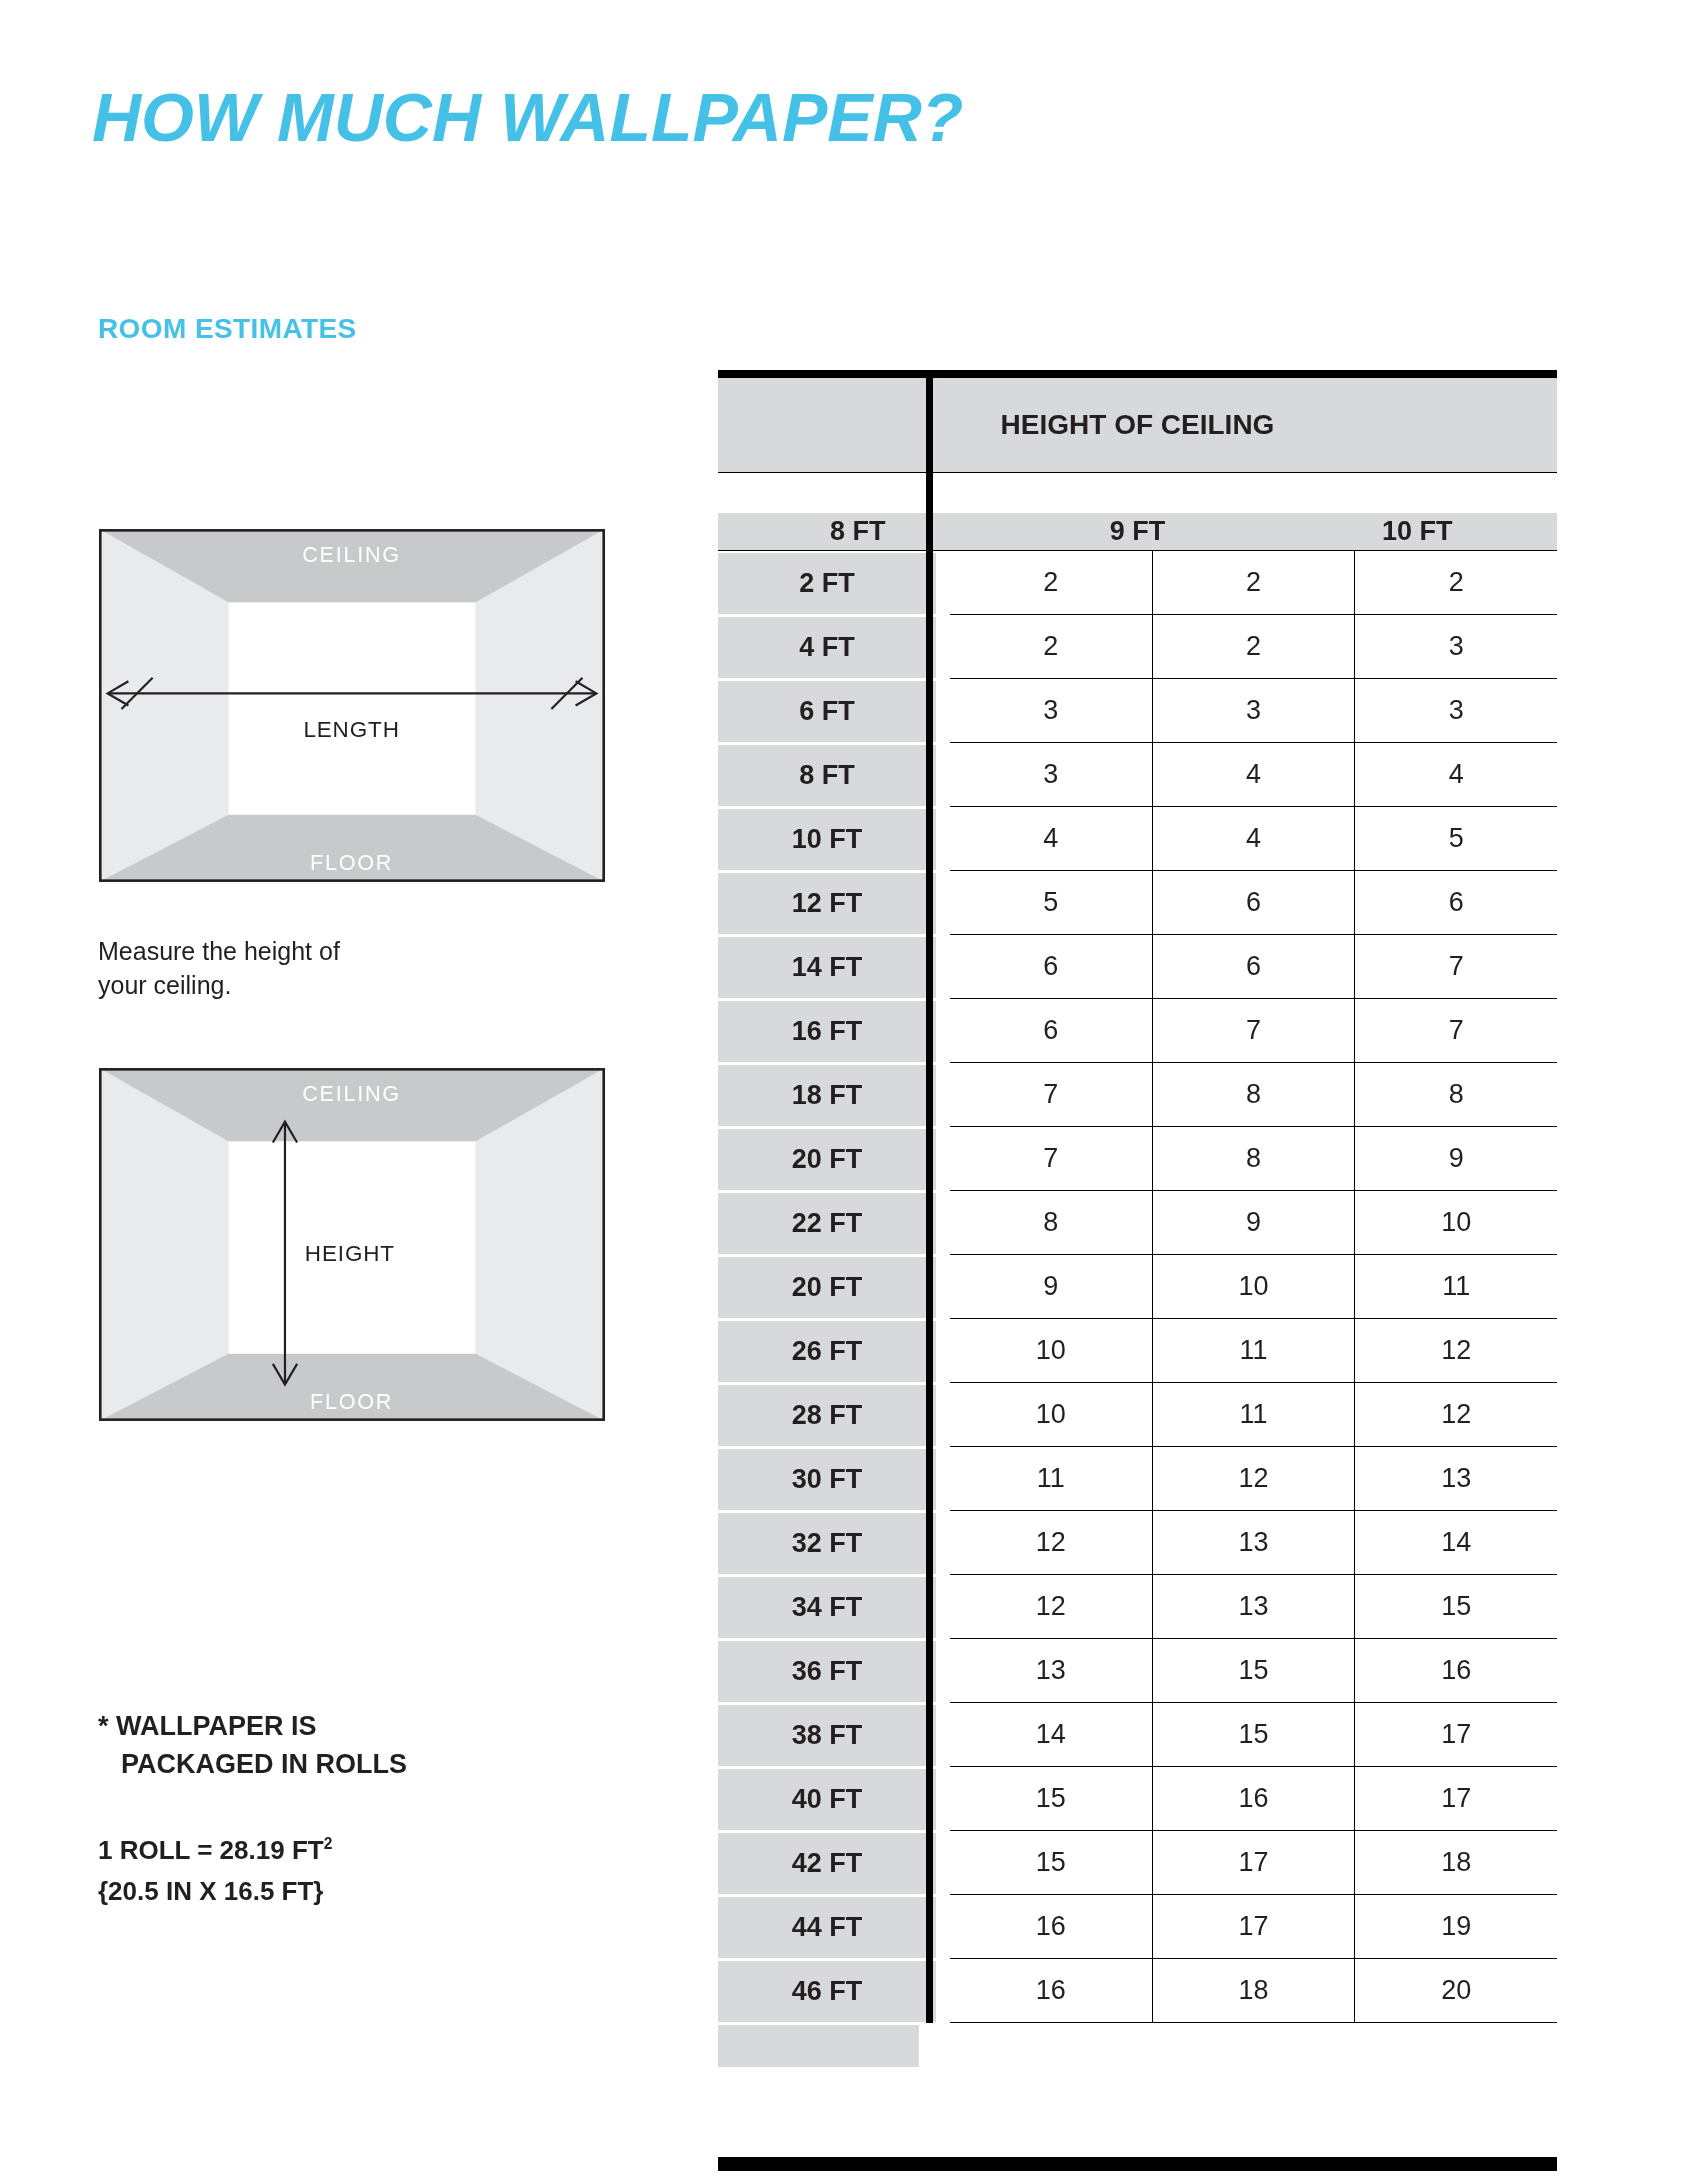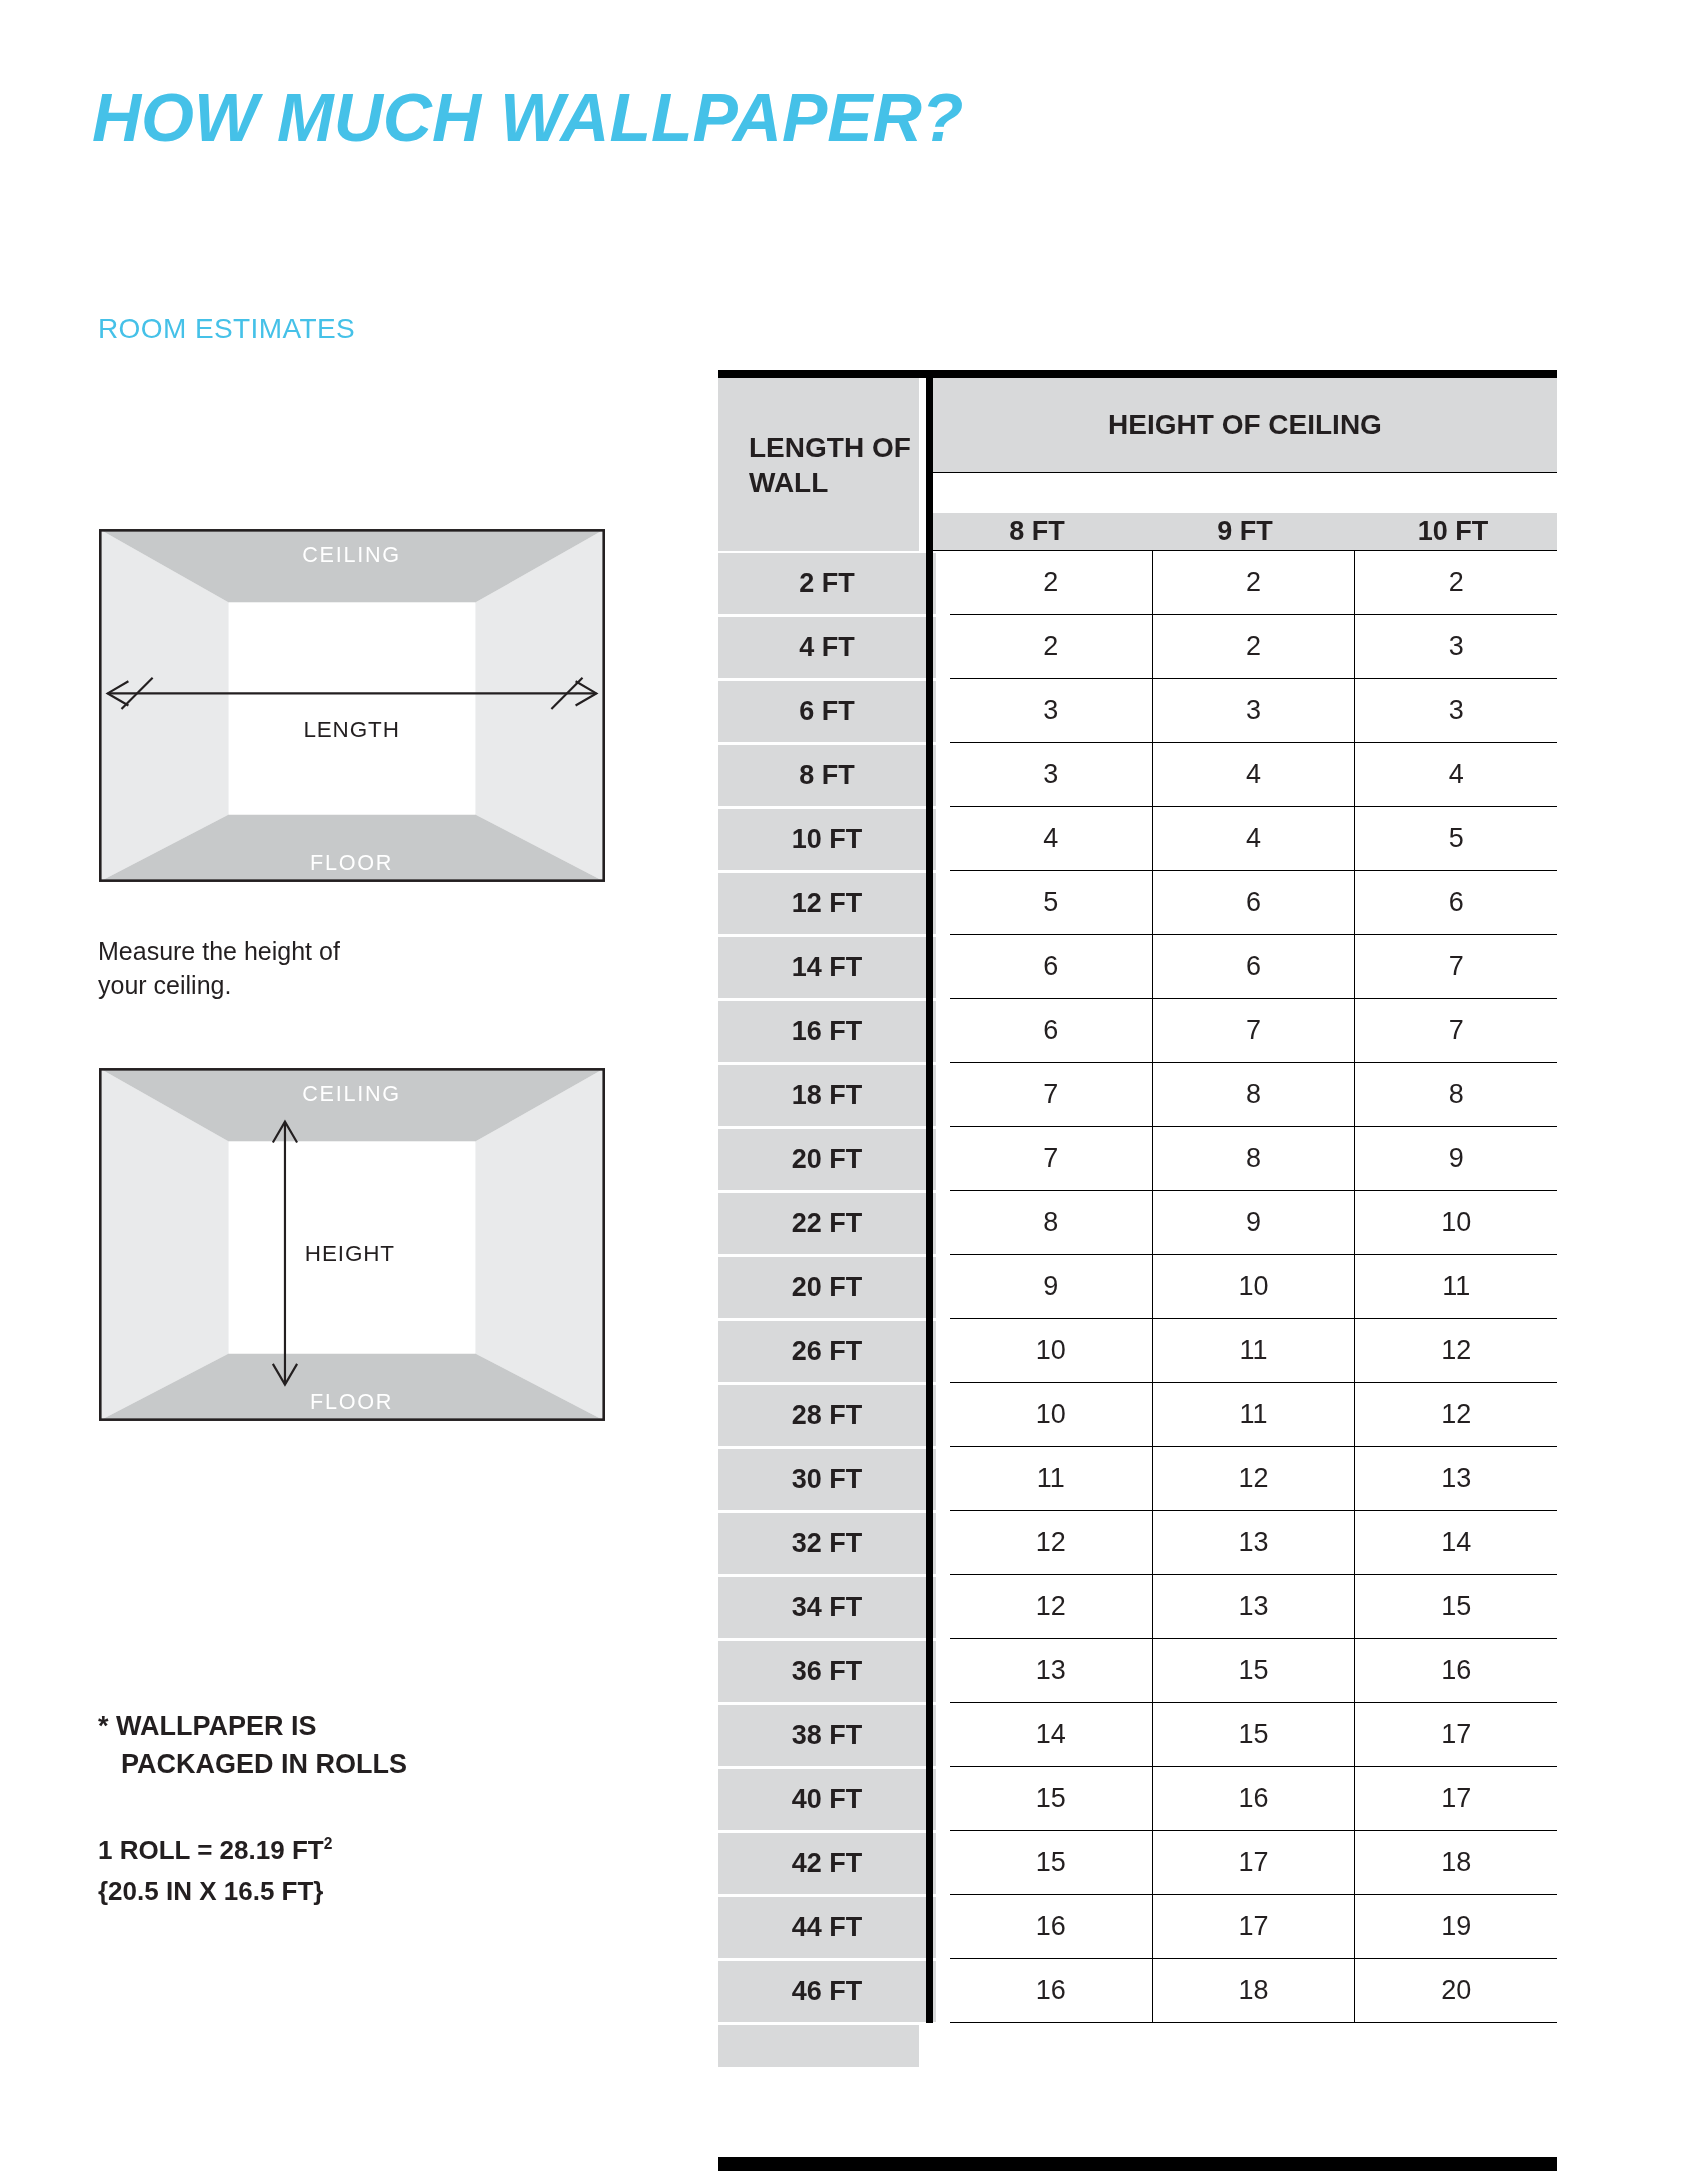--- a/index.html
+++ b/index.html
@@ -10,21 +10,21 @@
     --text_black:#231F20;
   }
   * { margin:0; padding:0; box-sizing:border-box; }
   html,body { background:#ffffff; }
   .page { position:relative; width:1683px; height:2177px; background:#fff;
           font-family:"Liberation Sans", sans-serif; color:var(--text_black); overflow:hidden; }
 
   .page-title { position:absolute; left:92px; top:78px; font-size:68px; font-weight:bold;
                 color:var(--accent); letter-spacing:0; white-space:nowrap;font-style:italic; }
 
-  .section-heading { position:absolute; font-size:28px; font-weight:normal; color:var(--accent);
+  .section-heading { position:absolute; font-size:28px; font-weight:bold; color:var(--accent);
                      letter-spacing:0.4px; white-space:nowrap; }
   #room-estimates-heading { left:98px; top:313px; }
   #rolls-heading { left:718px; top:313px; width:839px; text-align:center; }
 
   .body-text { position:absolute; font-size:25px; line-height:34px; color:var(--text_black); }
   #step1 { left:98px; top:389px; }
   #step2 { left:98px; top:934px; }
   #step3 { left:98px; top:1470px; }
 
   .footnote { position:absolute; left:98px; top:1707px; font-size:27px; font-weight:bold; line-height:38px; }
@@ -120,21 +120,20 @@
   </div>
 
   <div class="roll-info">
     <div><span>1 ROLL = 28.19 FT</span><sup>2</sup></div>
     <div>{20.5 IN X 16.5 FT}</div>
   </div>
 
   <div class="rolls-table">
     <div class="vline"></div>
     <div class="thead">
-      <div class="th-left">LENGTH OF WALL</div>
       <div class="th-right">
         <div class="th-group">HEIGHT OF CEILING</div>
         <div class="th-sub">
           <div class="th-sub-cell">8 FT</div>
           <div class="th-sub-cell">9 FT</div>
           <div class="th-sub-cell">10 FT</div>
         </div>
       </div>
     </div>
     <div class="tbody">

